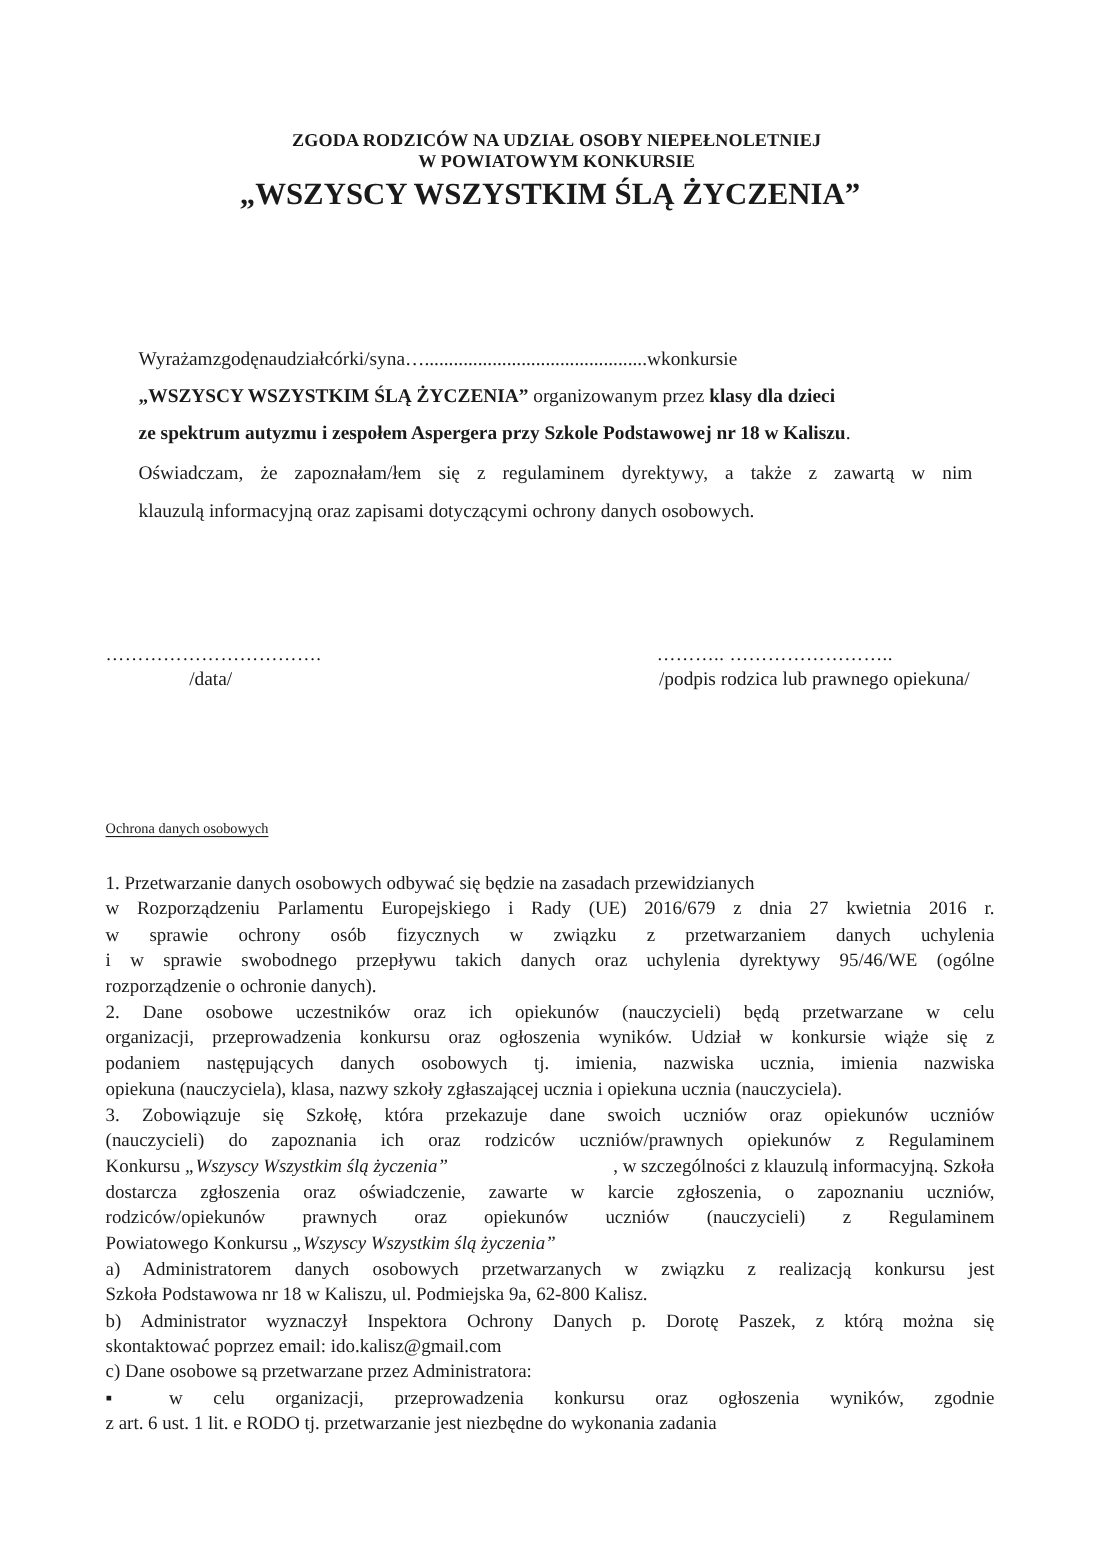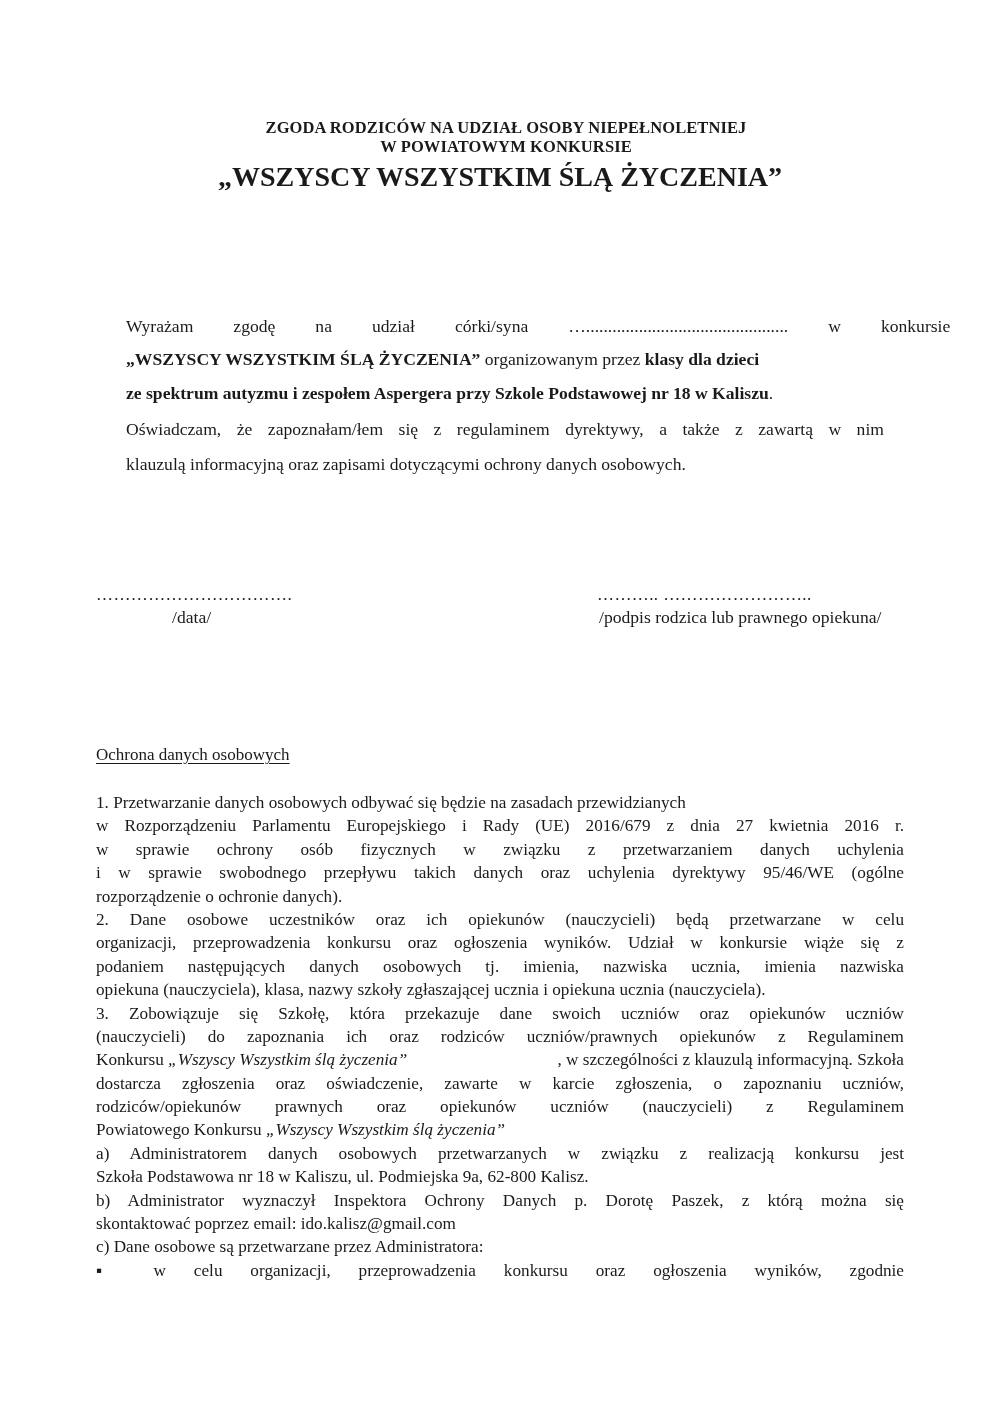--- a/index.html
+++ b/index.html
@@ -16,41 +16,41 @@
 
   .consent { position: absolute; left: 126px; width: 758px; font-size: 17.6px; }
   .consent .line { position: absolute; left: 0; width: 758px; white-space: nowrap; }
   .justify-line { text-align: justify; text-align-last: justify; }
   .b { font-weight: bold; }
 
   .sig-dots { position: absolute; font-size: 17px; letter-spacing: 0.4px; }
   .sig-label { position: absolute; font-size: 17.6px; margin-left: 36px; }
 
   .section-title {
-    position: absolute; left: 96px; top: 745px; font-size: 17px;
+    position: absolute; left: 96px; top: 745px; font-size: 13px;
     text-decoration: underline; text-underline-offset: 3px;
   }
   .body-text { position: absolute; left: 96px; width: 808px; font-size: 17.2px; line-height: 23.4px; }
   .body-text .ln { display: block; white-space: nowrap; height: 23.4px; }
   .body-text .j { text-align: justify; text-align-last: justify; }
   .it { font-style: italic; }
 </style>
 </head>
 <body>
 
 <div class="page">
 
   <div class="header">
     <div class="h1">ZGODA RODZICÓW NA UDZIAŁ OSOBY NIEPEŁNOLETNIEJ</div>
     <div class="h1">W POWIATOWYM KONKURSIE</div>
     <div class="h2">„WSZYSCY WSZYSTKIM ŚLĄ ŻYCZENIA”</div>
   </div>
 
   <div class="consent" style="top:316px;">
-    <div class="line" style="top:0; display:flex; justify-content:flex-start;gap:40px;">
+    <div class="line" style="top:0; display:flex; justify-content:flex-start;">
       <span>Wyrażam</span>
       <span>zgodę</span>
       <span>na</span>
       <span>udział</span>
       <span>córki/syna</span>
       <span>…..............................................</span>
       <span>w</span>
       <span>konkursie</span>
     </div>
     <div class="line" style="top:33px;">
@@ -90,15 +90,16 @@
     <span class="ln j">rodziców/opiekunów prawnych oraz opiekunów uczniów (nauczycieli) z Regulaminem</span>
     <span class="ln">
       <span>Powiatowego Konkursu </span><span class="it">„Wszyscy Wszystkim ślą życzenia”</span>
     </span>
     <span class="ln j">a) Administratorem danych osobowych przetwarzanych w związku z realizacją konkursu jest</span>
     <span class="ln">Szkoła Podstawowa nr 18 w Kaliszu, ul. Podmiejska 9a, 62-800 Kalisz.</span>
     <span class="ln j">b) Administrator wyznaczył Inspektora Ochrony Danych p. Dorotę Paszek, z którą można się</span>
     <span class="ln">skontaktować poprzez email: ido.kalisz@gmail.com</span>
     <span class="ln">c) Dane osobowe są przetwarzane przez Administratora:</span>
     <span class="ln j">▪ w celu organizacji, przeprowadzenia konkursu oraz ogłoszenia wyników, zgodnie</span>
+    <span class="ln">z art. 6 ust. 1 lit. e RODO tj. przetwarzanie jest niezbędne do wykonania zadania</span>
   </div>
 
 </div>
 
 </body></html>

